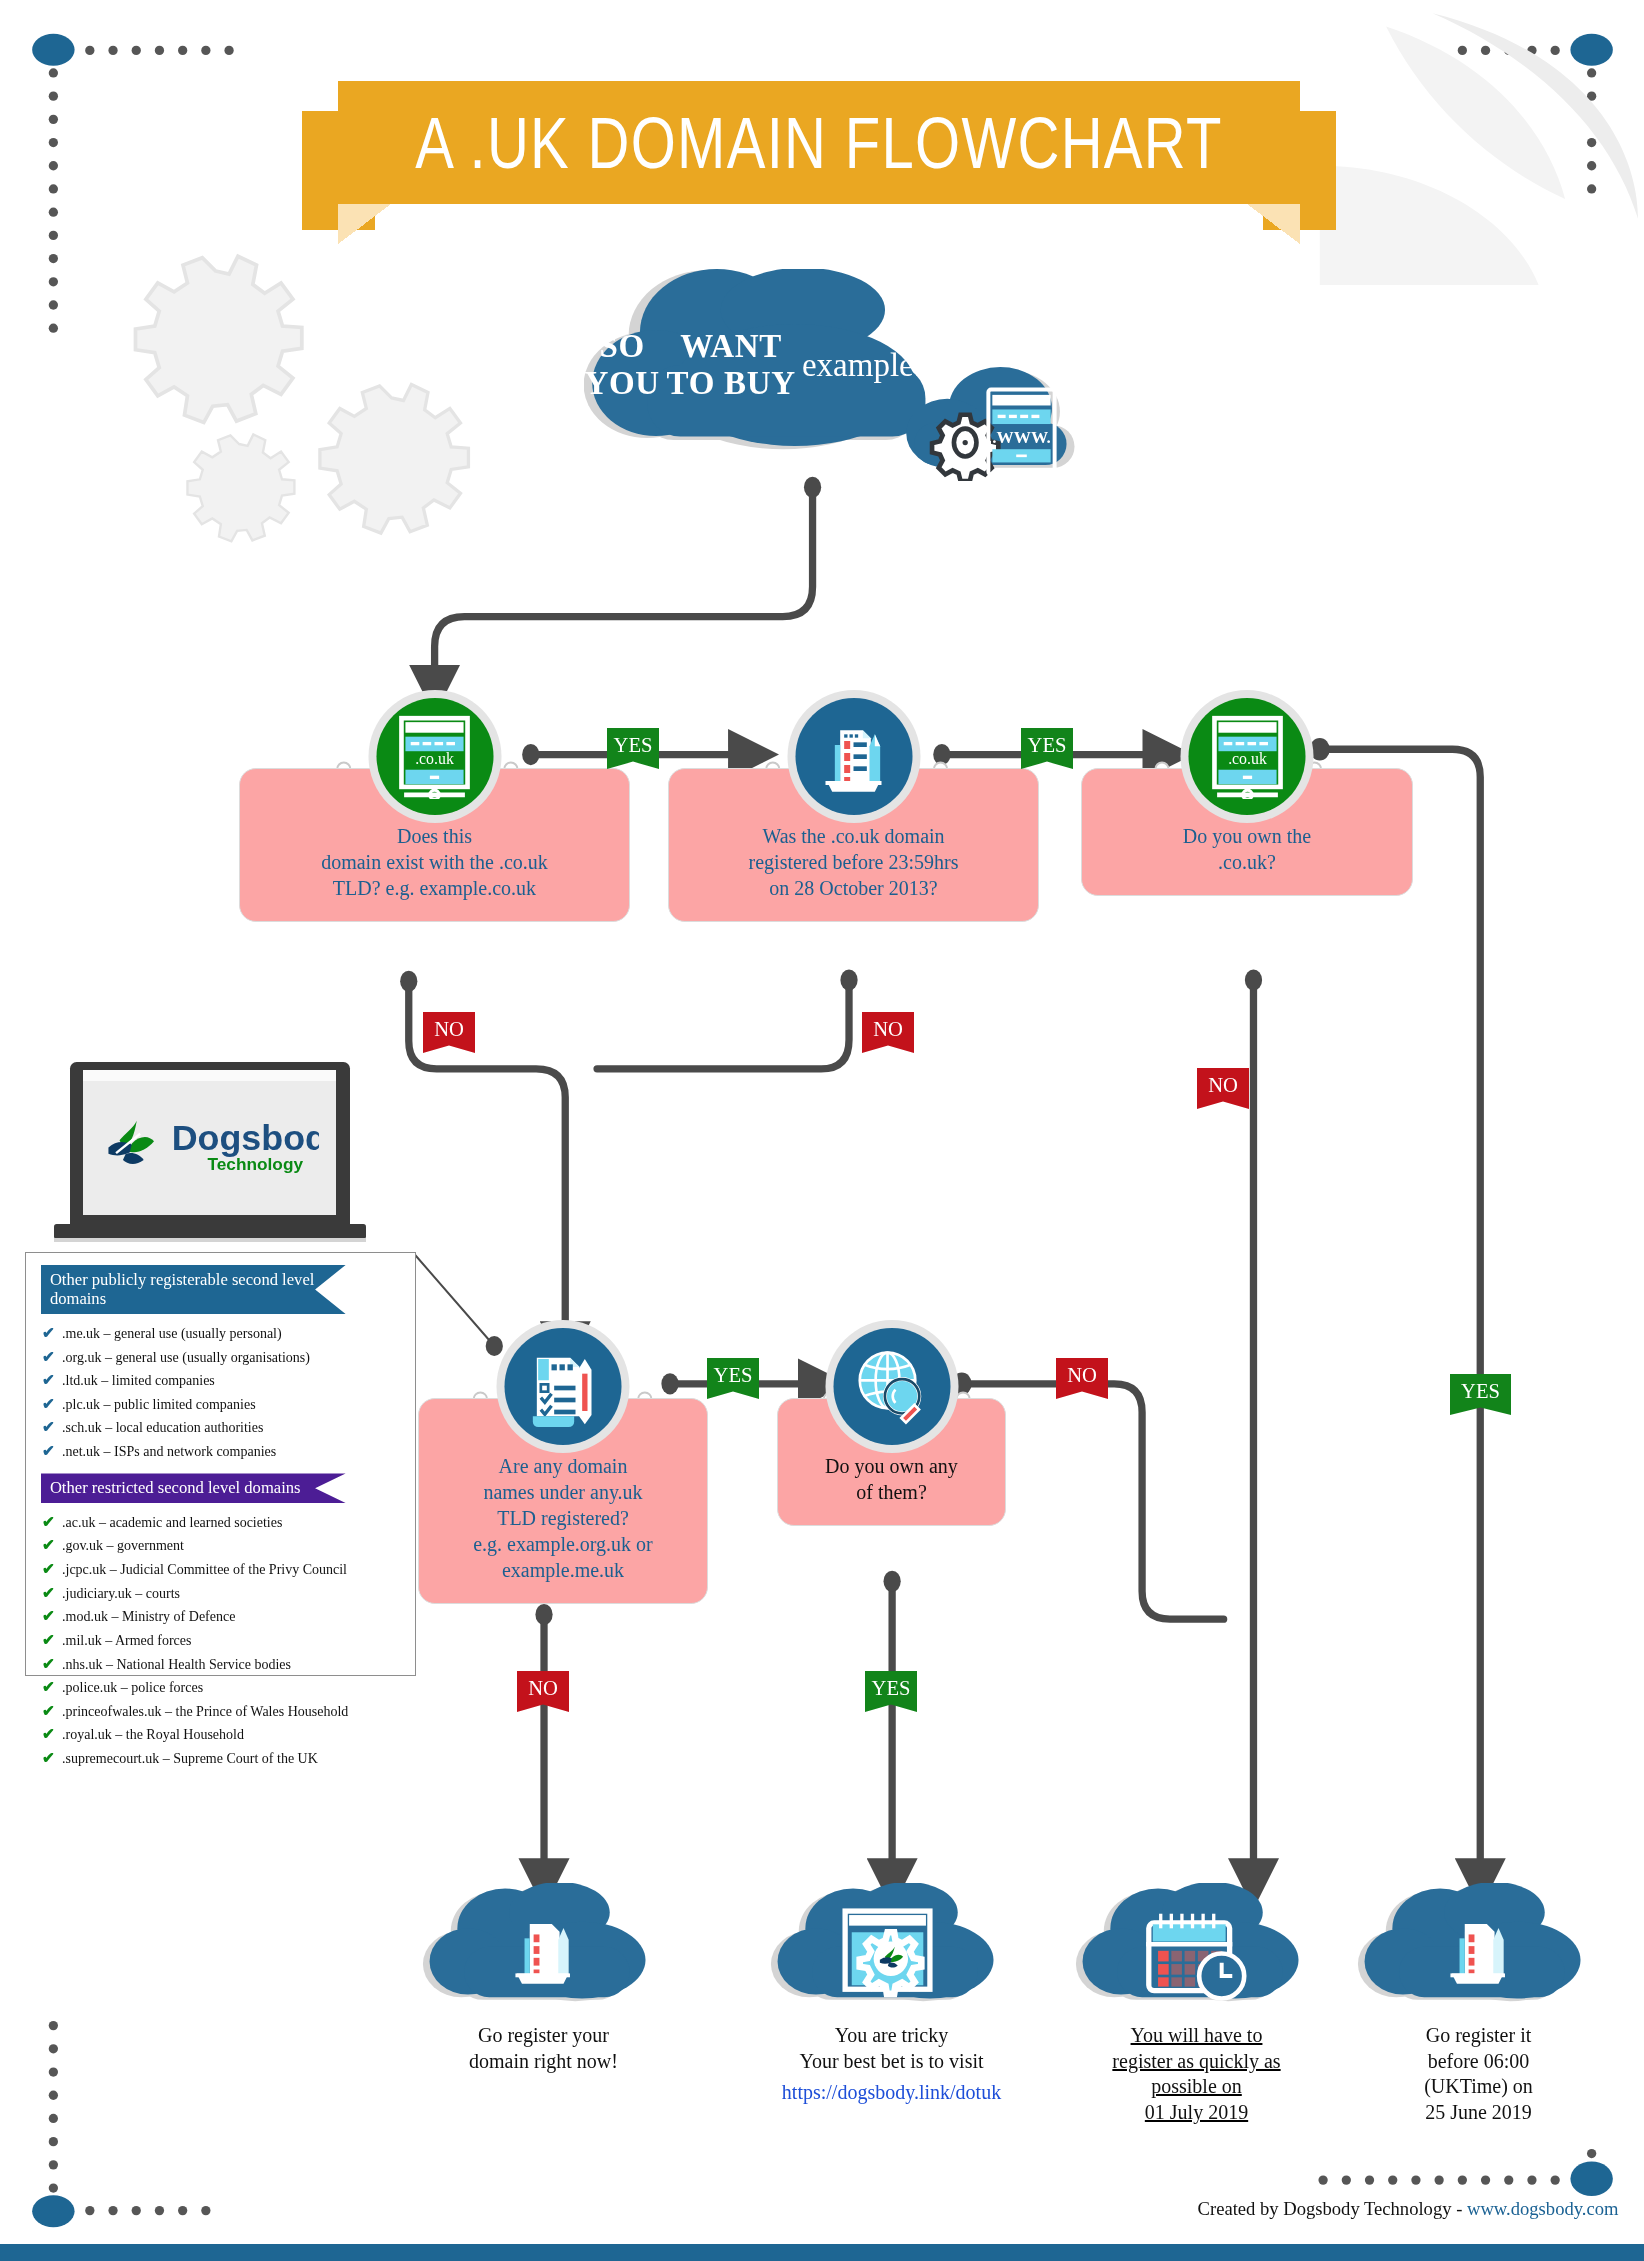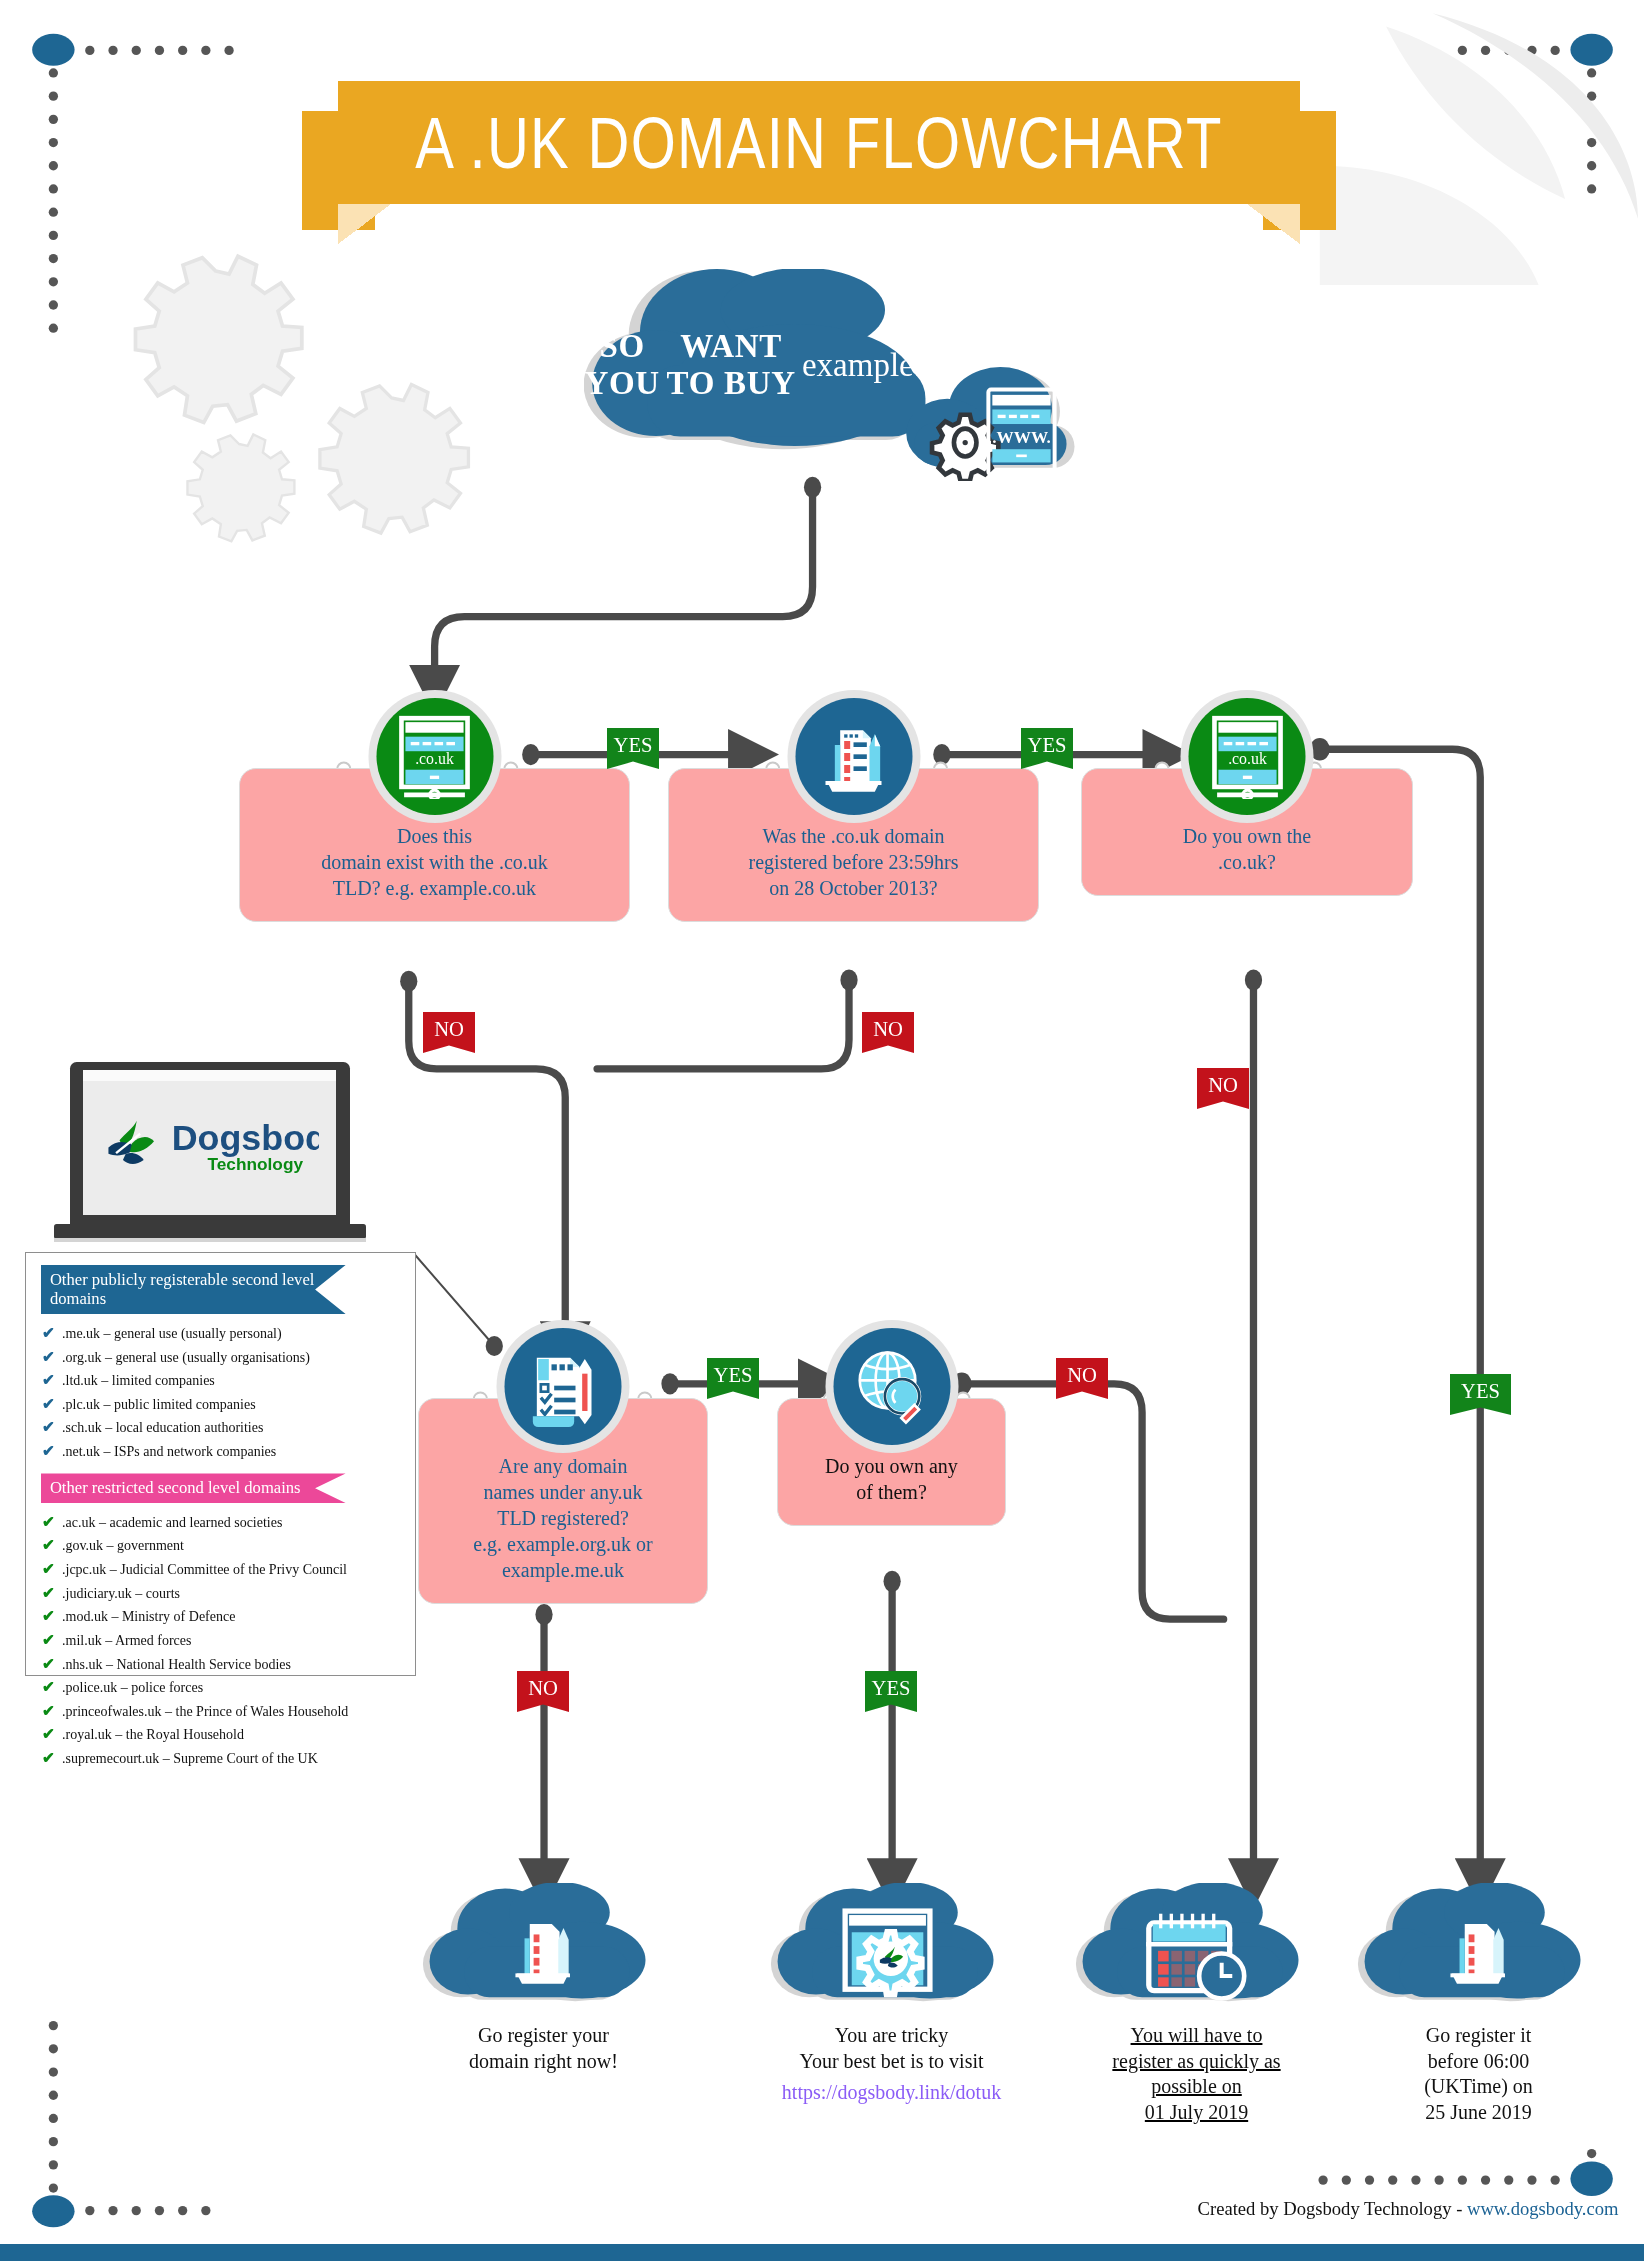--- a/index.html
+++ b/index.html
@@ -55,31 +55,31 @@
         color:#fff;font-size:20.6px;font-weight:400;padding-top:6px;box-sizing:border-box;
         clip-path:polygon(0 0,100% 0,100% 100%,50% 82%,0 100%);
         font-family:"Liberation Serif",serif;}
   .flag.yes{background:#12841a;}
   .flag.no{background:#c3121b;}
   .flag.wide{width:61px;}
 
   
   .result{position:absolute;width:265px;text-align:center;}
   .result .cap{margin-top:5.3px;font-size:20px;color:#111;line-height:1.28;}
-  .result .cap a,.result .link{color:#8b5cf6;text-decoration:none;}
+  .result .cap a,.result .link{color:#1d4ed8;text-decoration:none;}
 
   
   .panel{position:absolute;left:25px;top:1252px;width:391px;height:424px;
          background:#fff;border:0.7px solid #8e8e8e;box-sizing:border-box;padding:0;}
   .panel .hdr{position:relative;margin:12px 0 8px 14.6px;width:305px;height:auto;
          color:#fff;font-size:16.6px;line-height:1.18;padding:4.6px 25px 5.3px 9.3px;
          box-sizing:border-box;clip-path:polygon(0 0,100% 0,90% 50%,100% 100%,0 100%);
          font-family:"Liberation Serif",serif;}
   .panel .hdr.blue{background:#1e6693;}
-  .panel .hdr.green{background:#ec4899;}
+  .panel .hdr.green{background:#4c1d95;}
   .panel ul{list-style:none;margin:0 0 6.6px 0;padding:0 0 0 16px;}
   .panel li{display:flex;align-items:baseline;font-size:14px;color:#111;
             line-height:1.38;margin:0 0 2.3px 0;}
   .panel li .tick{display:inline-block;width:20px;font-size:15.3px;font-weight:700;}
   .panel li.b .tick{color:#1e6693;}
   .panel li.g .tick{color:#0a8a14;}
 
   
   .laptop{position:absolute;left:54px;top:1062px;width:312px;height:192px;}
   .lap-body{position:absolute;left:16px;top:0;width:280px;height:164px;background:#3a3a3a;border-radius:6.6px 6.6px 0 0;}

